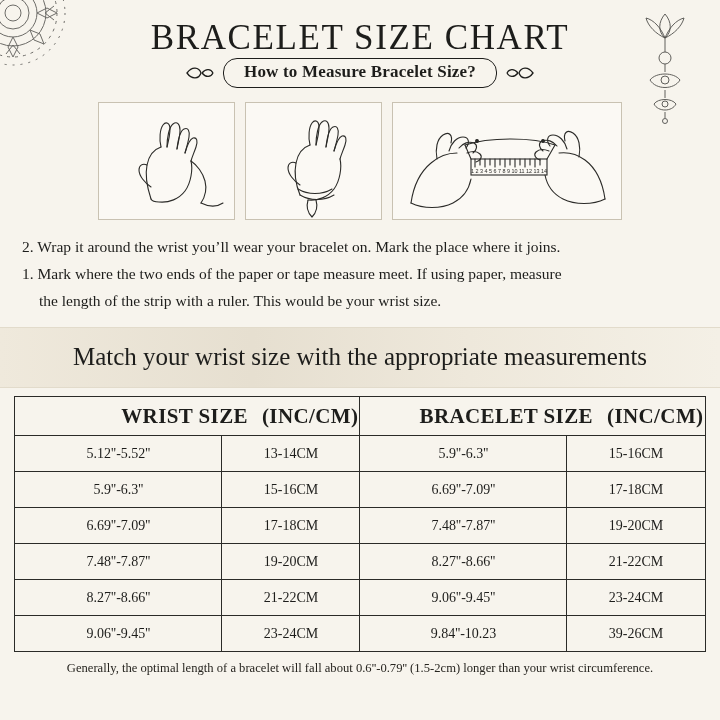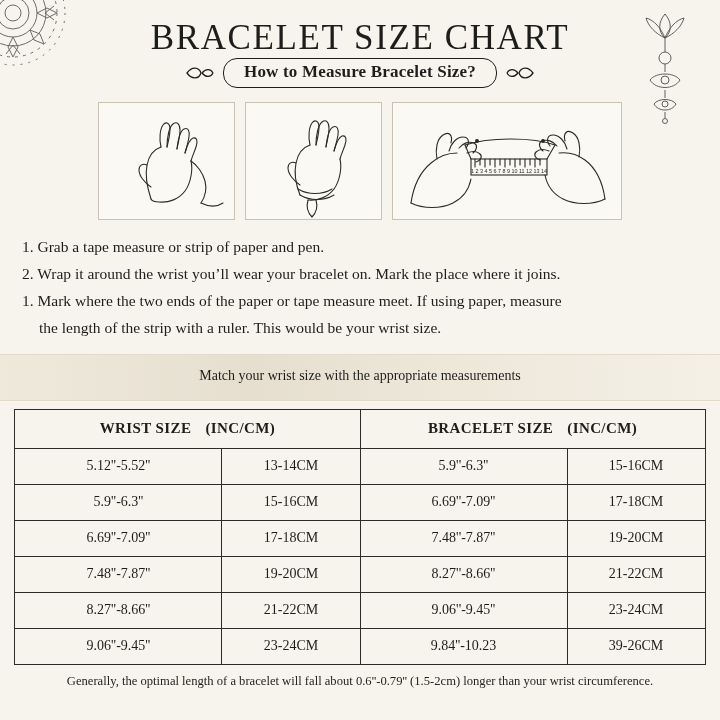--- a/index.html
+++ b/index.html
@@ -100,21 +100,21 @@
   .step {
     display: block;
     margin-bottom: 2px;
   }
 
   
   .banner {
     margin-top: 14px;
     padding: 12px 18px 14px 18px;
     text-align: center;
-    font-size: 14px;
+    font-size: 25px;
     line-height: 1.32;
     background: linear-gradient(to right, #efe9dc 0%, #e6dfd0 35%, #eee8db 65%, #f4f0e6 100%);
     border-top: 1px solid #e2dbcb;
     border-bottom: 1px solid #e2dbcb;
   }
 
   
   table.size-table {
     border-collapse: collapse;
     width: 690px;
@@ -123,24 +123,25 @@
   }
   table.size-table th,
   table.size-table td {
     border: 1px solid #2b2b28;
     text-align: center;
     font-size: 14px;
     height: 33px;
     font-family: "Liberation Serif", serif;
   }
   table.size-table th {
-    font-size: 15px;
+    font-size: 21px;
     letter-spacing: .4px;
     height: 36px;
     font-weight: bold;
+    text-align: right;
   }
   .th-gap { display: inline-block; width: 14px; }
 
   
   .footnote {
     text-align: center;
     font-size: 12.6px;
     margin-top: 9px;
     color: #26241f;
     font-family: "Liberation Serif", serif;
@@ -279,21 +280,20 @@
           <circle cx="84" cy="38" r="1.4" fill="#2b2b28"></circle>
           <circle cx="150" cy="38" r="1.4" fill="#2b2b28"></circle>
         </g>
         <text x="116" y="70" font-family="Liberation Sans, sans-serif" font-size="5.4" fill="#2b2b28" text-anchor="middle">1 2 3 4 5 6 7 8 9 10 11 12 13 14</text>
       </svg>
     </div>
 
   </div>
 
   <div class="steps">
-    <div class="step">1. Grab a tape measure or strip of paper and pen.</div>
     <div class="step">2. Wrap it around the wrist you’ll wear your bracelet on. Mark the place where it joins.</div>
     <div class="step">1. Mark where the two ends of the paper or tape measure meet. If using paper, measure</div>
     <div class="step" style="padding-left:17px;">the length of the strip with a ruler. This would be your wrist size.</div>
   </div>
 
   <div class="banner">
     <div>Match your wrist size with the appropriate measurements</div>
   </div>
 
   <table class="size-table">

